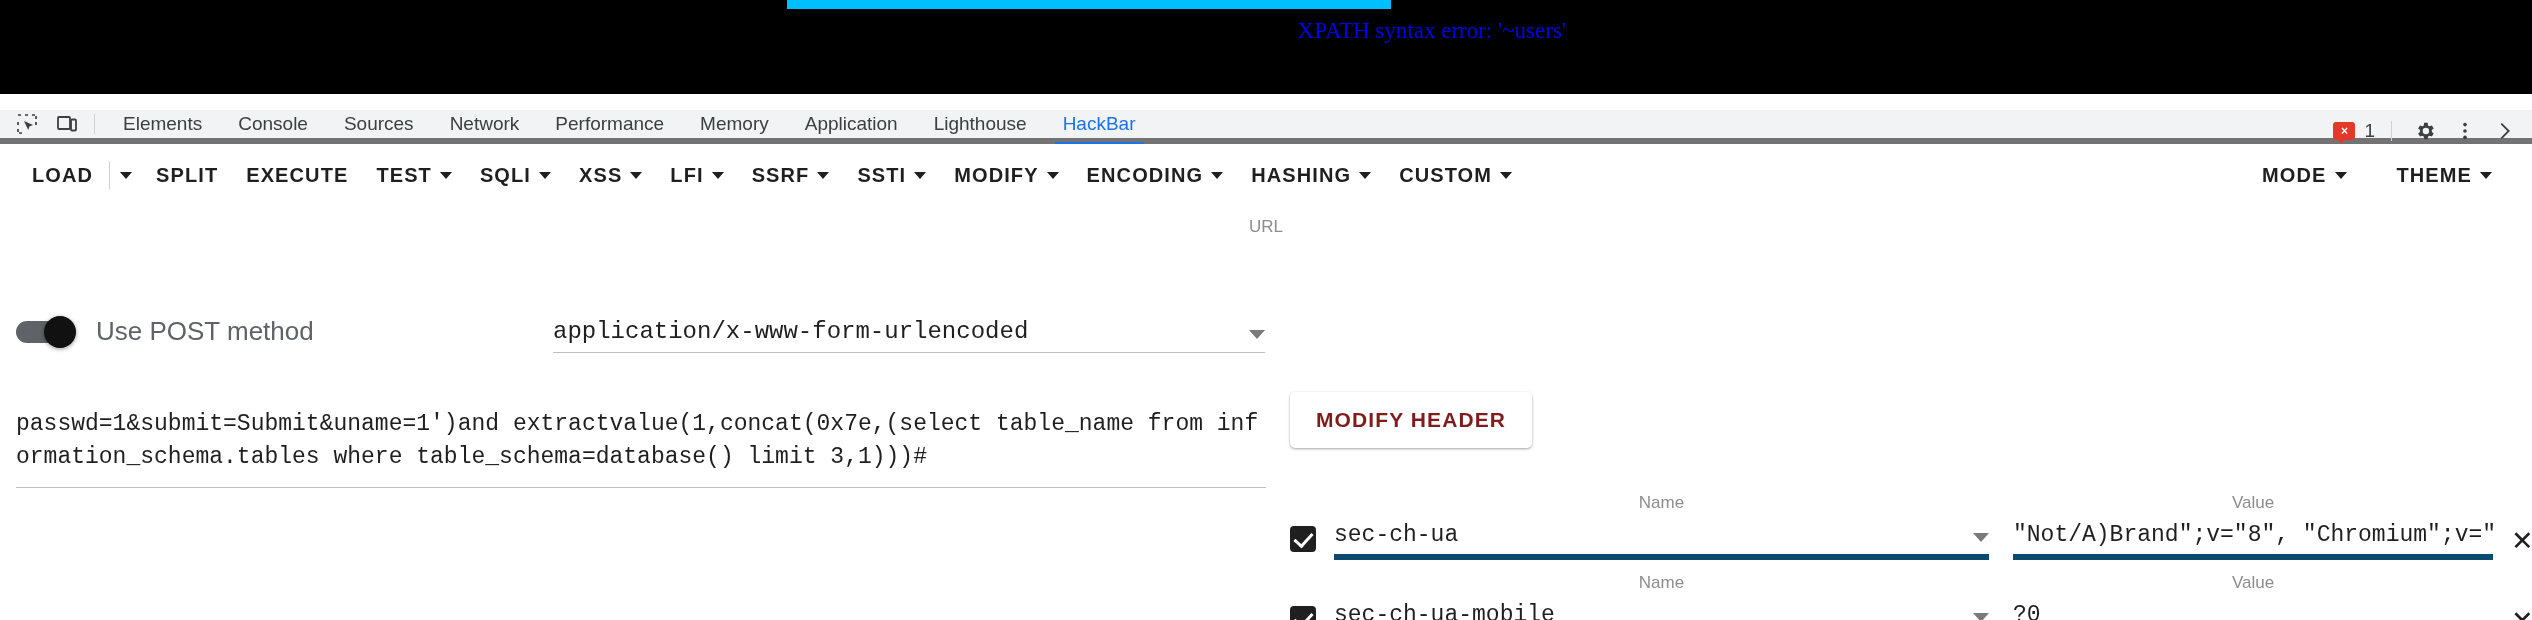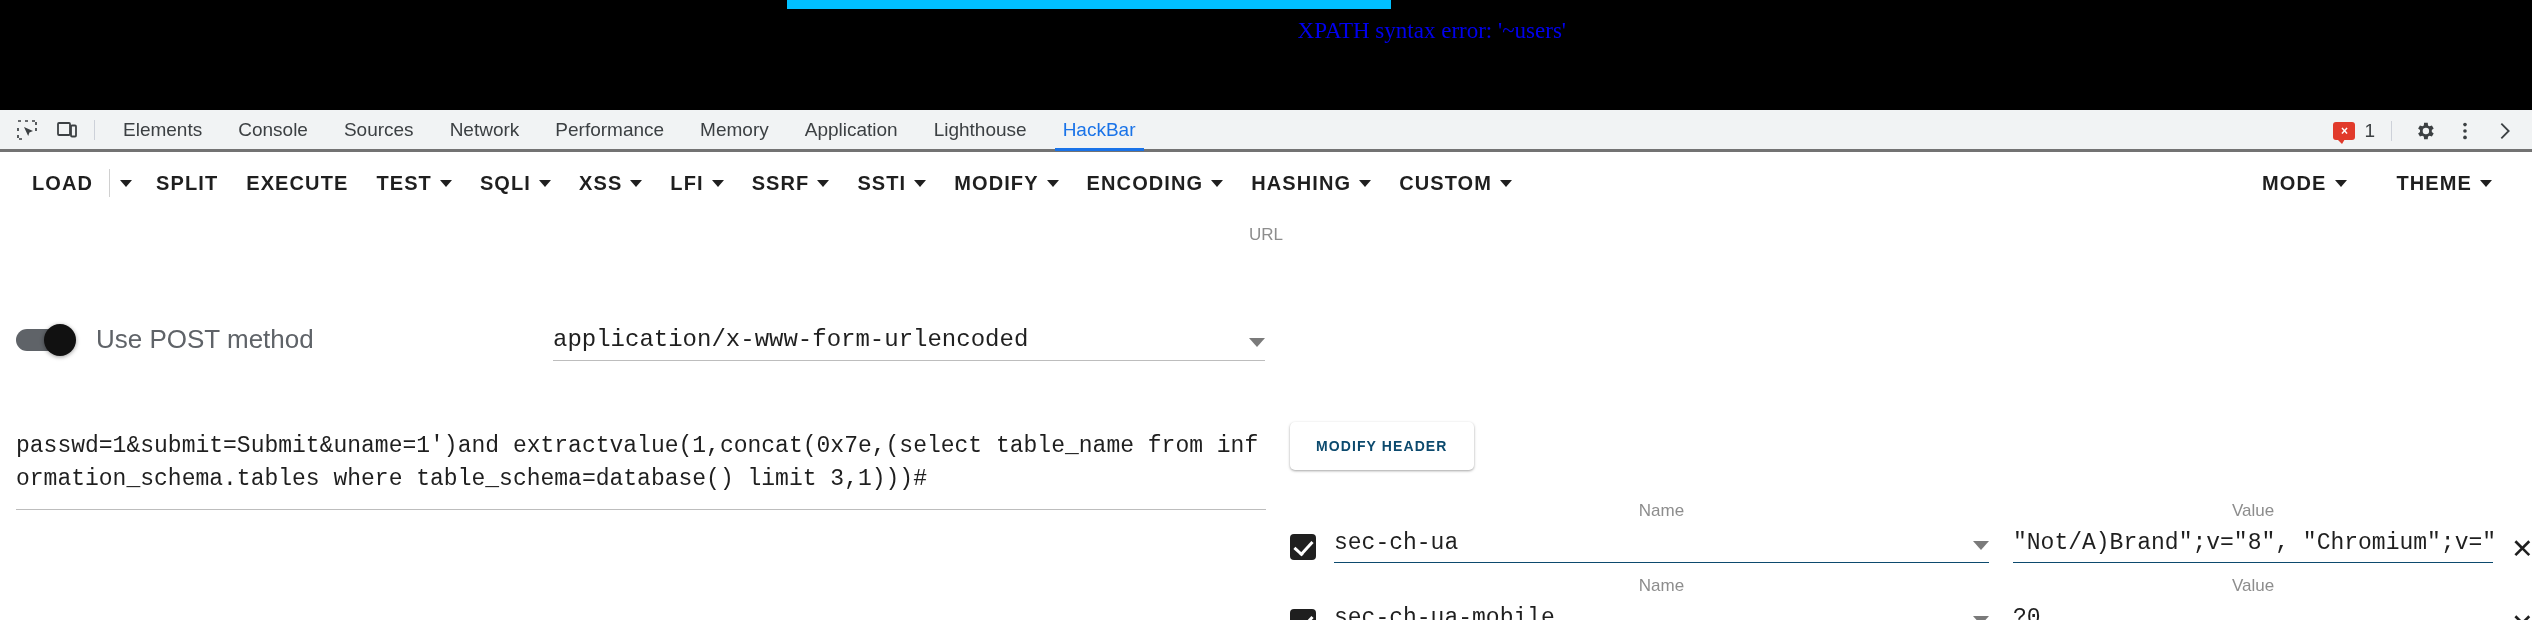--- a/index.html
+++ b/index.html
@@ -5,21 +5,21 @@
   * { margin:0; padding:0; box-sizing:border-box; }
   html,body{ width:2532px; height:620px; overflow:hidden; }
   body{
     font-family:"Liberation Sans", sans-serif;
     background:#ffffff;
     -webkit-font-smoothing:antialiased;
   }
 
   
   #page-region{
-    position:absolute; left:0; top:0; width:2532px; height:110px;
+    position:absolute; left:0; top:0; width:2532px; height:94px;
     background:#000000; overflow:hidden;
   }
   #cyan-bar{
     position:absolute; left:787px; top:0px; width:604px; height:9px;
     background:#00bfff;
   }
   #xpath-error{
     position:absolute; left:0px; top:18px; width:1566px;
     text-align:right;
     color:#0000ee;
@@ -29,22 +29,22 @@
   }
 
   
   #devtools{
     position:absolute; left:0; top:110px; width:2532px; height:510px;
     background:#ffffff;
   }
 
   
   #tabstrip{
-    position:relative; height:42px; background:#f1f3f4;
-    border-bottom:3px solid #737373;
+    position:relative; height:34px; background:#f1f3f4;
+    border-bottom:6px solid #737373;
     display:flex; align-items:center;
   }
   .dt-icon-btn{
     width:34px; height:34px; margin-left:6px;
     display:flex; align-items:center; justify-content:center;
     border-radius:3px; cursor:pointer;
   }
   .dt-icon-btn:first-child{ margin-left:10px; }
   .vsep{ width:1px; height:20px; background:#cdd1d9; margin:0 10px; }
   .tab{
@@ -140,53 +140,53 @@
   #enctype-value{ font-size:24px; color:#1f1f1f;font-family:Liberation Mono, monospace; }
   .sel-caret{
     width:0;height:0;border-left:8px solid transparent;
     border-right:8px solid transparent;border-top:9px solid #7a7a7a;
     margin-bottom:6px;
   }
 
   
   #body-block{ position:absolute; left:16px; top:202px; width:1250px; }
   #body-value{
-    margin-top:14px; font-family:"Liberation Mono", monospace;
+    font-family:"Liberation Mono", monospace;
     font-size:23px; line-height:1.42; color:#1f1f1f; white-space:pre-wrap;
     word-break:break-all; padding-bottom:14px;
     border-bottom:1px solid #bdbdbd;
   }
 
   
   #modify-header-btn{
-    position:absolute; left:1290px; top:208px;
+    position:absolute; left:1290px; top:186px;
     background:#ffffff; border:none; border-radius:5px;
     box-shadow:0 1px 3px rgba(0,0,0,.26), 0 1px 2px rgba(0,0,0,.12);
-    padding:16px 26px; font-size:14px; font-weight:bold; letter-spacing:1.1px;
-    color:#0c4a6e; cursor:pointer; font-family:"Liberation Sans", sans-serif;
+    padding:16px 26px; font-size:21px; font-weight:bold; letter-spacing:1.1px;
+    color:#7f1d1d; cursor:pointer; font-family:"Liberation Sans", sans-serif;
   }
 
   
   #headers-area{ position:absolute; left:1290px; top:288px; width:1242px; }
   .hdr-row{ display:flex; align-items:flex-start; margin-bottom:14px; }
   .hdr-check{
     width:26px; height:26px; border-radius:4px; background:#1f1f1f;
     margin-top:32px; margin-right:18px; flex:0 0 auto;
     position:relative; cursor:pointer;
   }
   .hdr-check::after{
     content:""; position:absolute; left:8px; top:3px;
     width:8px; height:15px; border:solid #ffffff;
     border-width:0 3px 3px 0; transform:rotate(42deg);
   }
   .hdr-name-field{ width:655px; flex:0 0 auto; }
   .hdr-value-field{ width:480px; flex:0 0 auto; margin-left:24px; }
   .inp-row{
     margin-top:11px; display:flex; align-items:flex-end; justify-content:space-between;
-    border-bottom:1px solid #0c4a6e; padding-bottom:6px; overflow:hidden;
+    border-bottom:6px solid #0c4a6e; padding-bottom:6px; overflow:hidden;
   }
   .inp-text{
     font-family:"Liberation Mono", monospace; font-size:23px; color:#1f1f1f;
     white-space:nowrap; overflow:hidden;
   }
   .x-close{
     margin-left:18px; margin-top:34px; font-size:27px; color:#1f1f1f;
     cursor:pointer; line-height:1; flex:0 0 auto; font-family:"Liberation Sans", sans-serif;
   }
 </style>

